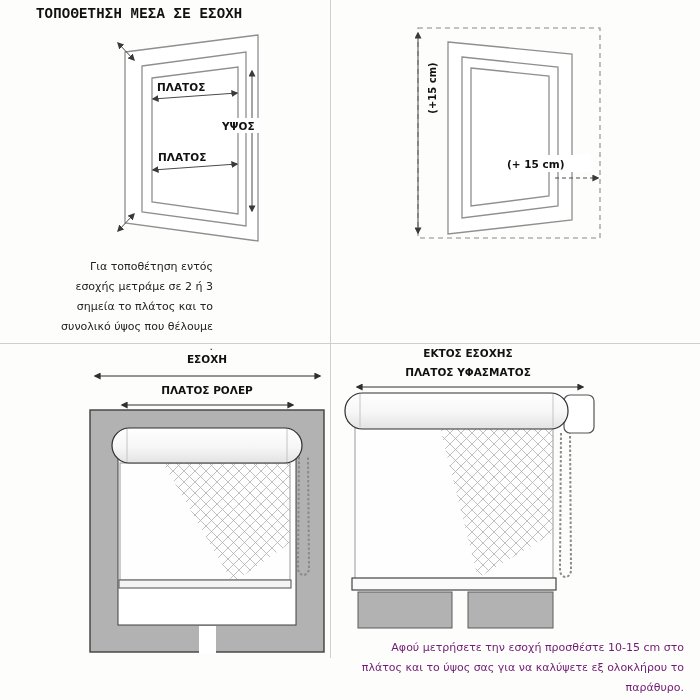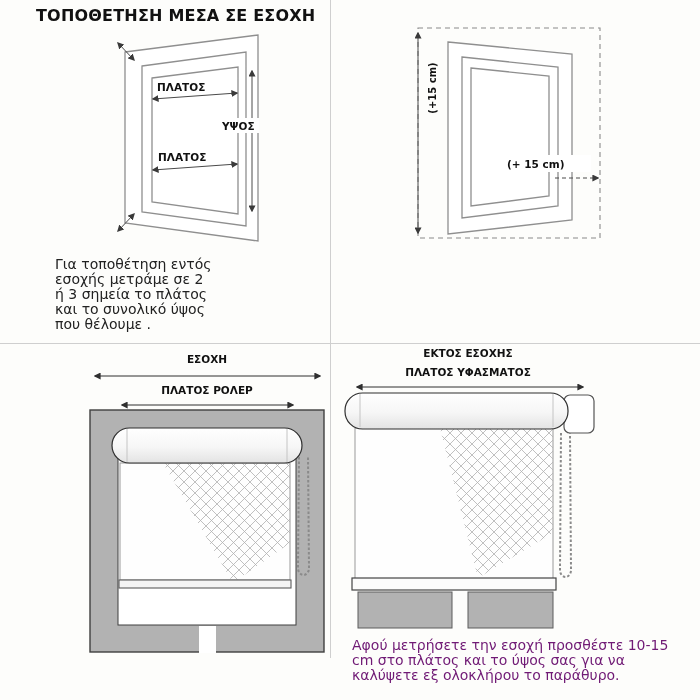--- a/index.html
+++ b/index.html
@@ -6,25 +6,25 @@
   #canvas{
     position:relative;width:700px;height:700px;overflow:hidden;
     background:#fdfdfb;
     font-family:"DejaVu Sans","Liberation Sans",sans-serif;
     color:#1c1c1c;
   }
   .abs{position:absolute;}
   .vdiv{position:absolute;left:330px;top:0;width:1px;height:658px;background:#cfcfcf;}
   .hdiv{position:absolute;left:0;top:343px;width:700px;height:1px;background:#cfcfcf;}
   .sec-title{
-    position:absolute;font-size:16px;font-weight:bold;letter-spacing:.2px;
-    white-space:nowrap;color:#111;
+    position:absolute;font-size:14px;font-weight:bold;letter-spacing:.2px;
+    white-space:nowrap;color:#111;font-family:Liberation Mono, monospace;
   }
   .caption{
-    position:absolute;font-size:14px;line-height:15px;color:#222;
+    position:absolute;font-size:11px;line-height:20px;color:#222;text-align:right;
   }
   .caption.bold{font-weight:normal;color:#701a75;}
   svg text{fill:#111;}
   .dimlabel{font-size:10.5px;font-weight:bold;}
   .dimlabel-sm{font-size:10px;font-weight:bold;}
 </style>
 </head>
 <body>
 
 <div id="canvas">

